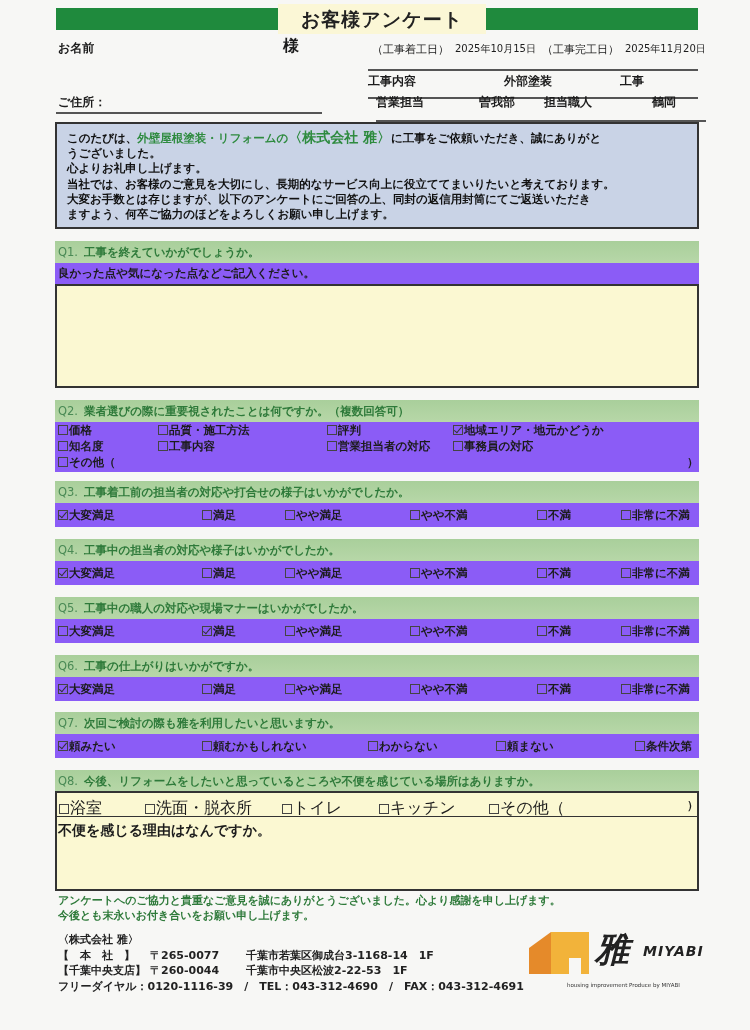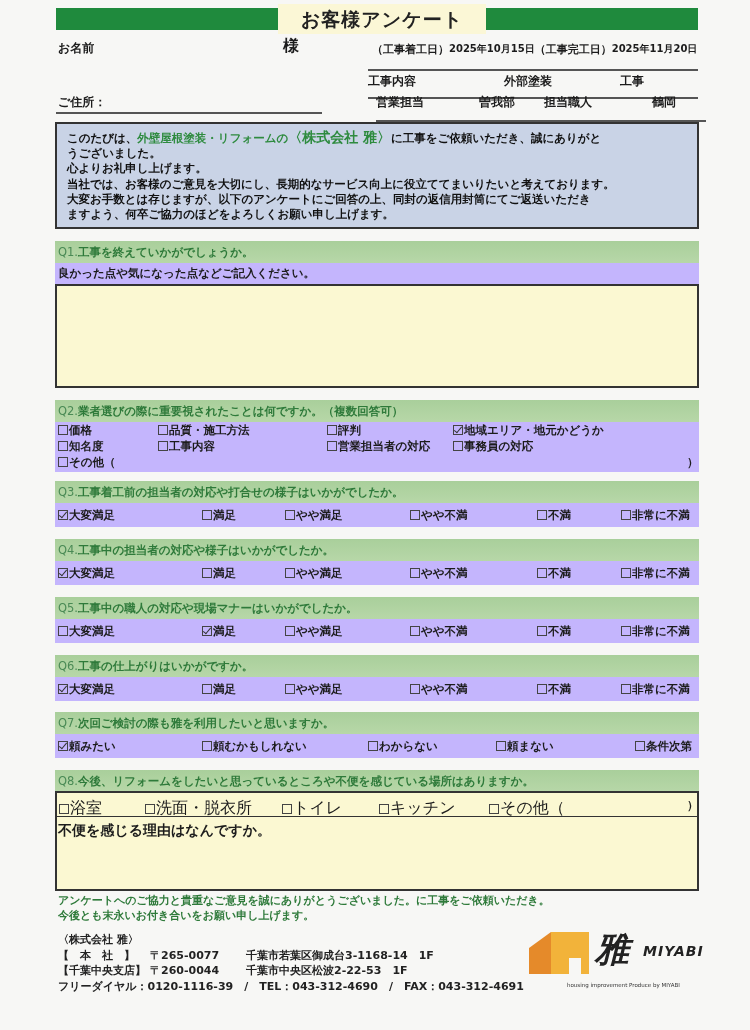--- a/index.html
+++ b/index.html
@@ -21,21 +21,21 @@
   .banner .title {
     position: absolute; left: 222px; width: 208px; top: -4px; height: 30px;
     background: #fbf7d6; text-align: center; font-weight: bold; font-size: 19px; line-height: 30px;
     color: #222; letter-spacing: 1px;
   }
 
   
   .hdr-row { position: absolute; font-size: 12px; font-weight: bold; }
   .name-label { left: 58px; top: 40px; }
   .sama { left: 283px; top: 36px; font-size: 16px; }
-  .dates { left: 372px; top: 42px; font-size: 10px; font-weight: bold; display: flex; }
+  .dates { left: 372px; top: 42px; font-size: 10px; font-weight: normal; display: flex; gap: 6px; }
   .dates .lbl { font-size: 11px; }
 
   .google {
     position: absolute; left: 56px; top: 69px; width: 266px; height: 22px;
     background: #f7dfa0; border-top: 2px solid #555; border-bottom: 2px solid #555;
     font-size: 10px; padding-left: 6px; line-height: 18px; font-weight: bold; color: #333;
   }
   .address {
     position: absolute; left: 56px; top: 92px; width: 266px; height: 22px;
     border-bottom: 2px solid #555; font-size: 12px; font-weight: bold; padding-left: 2px; line-height: 20px;
@@ -56,23 +56,23 @@
   }
   .intro .hl { color: #2e8b3f; }
   .intro .hl-big { color: #2e8b3f; font-size: 14px; }
 
   
   .qhead {
     position: absolute; left: 55px; width: 644px; height: 22px;
     background: linear-gradient(#a9cf9b, #b7d7a8); color: #2e7a3a;
     font-size: 11.5px; font-weight: bold; line-height: 22px; padding-left: 3px;
   }
-  .qhead .qn { margin-right: 0; color: #4a8a55; font-weight: normal; }
+  .qhead .qn { margin-right: 6px; color: #4a8a55; font-weight: normal; }
   .qbody {
-    position: absolute; left: 55px; width: 644px; background: #c4b5fd;
+    position: absolute; left: 55px; width: 644px; background: #8b5cf6;
     font-size: 11.5px; font-weight: bold;
   }
   .opt { position: absolute; white-space: nowrap; }
   .cb {
     display: inline-block; width: 10px; height: 10px; border: 1px solid #444;
     vertical-align: -1px; margin-right: 1px; position: relative; background: transparent;
   }
   .cb.checked::after {
     content: ""; position: absolute; left: 2px; top: -1px; width: 3px; height: 7px;
     border-right: 1.5px solid #333; border-bottom: 1.5px solid #333; transform: rotate(40deg);
@@ -234,21 +234,21 @@
     <label class="opt" style="left:225px;top:5px"><span class="cb"></span><span>トイレ</span></label>
     <label class="opt" style="left:322px;top:5px"><span class="cb"></span><span>キッチン</span></label>
     <label class="opt" style="left:432px;top:5px"><span class="cb"></span><span>その他（</span></label>
     <span class="opt" style="left:630px;top:5px;font-size:11.5px;font-weight:bold">）</span>
   </div>
   <div class="textarea" style="top:816px;height:75px;border-top:1px solid #333">
     <span class="opt" style="left:1px;top:5px;font-size:14px;font-weight:bold">不便を感じる理由はなんですか。</span>
   </div>
 
   <div class="thanks">
-    <div>アンケートへのご協力と貴重なご意見を誠にありがとうございました。に工事をご依頼いただき。</div>
+    <div>アンケートへのご協力と貴重なご意見を誠にありがとうございました。心より感謝を申し上げます。</div>
     <div>今後とも末永いお付き合いをお願い申し上げます。</div>
   </div>
 
   <div class="company">
     <div>〈株式会社 雅〉</div>
     <div class="row">
       <span style="width:92px">【　本　社　】</span><span style="width:96px">〒265-0077</span><span>千葉市若葉区御成台3-1168-14　1F</span>
     </div>
     <div class="row">
       <span style="width:92px">【千葉中央支店】</span><span style="width:96px">〒260-0044</span><span>千葉市中央区松波2-22-53　1F</span>

